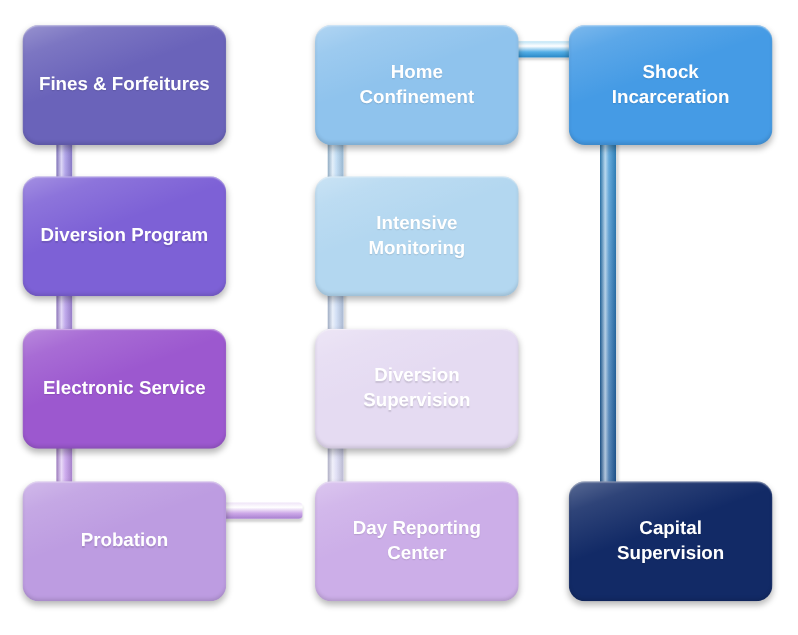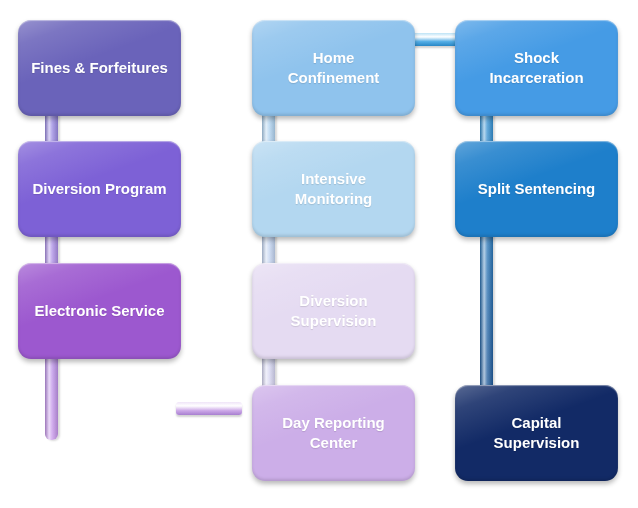--- a/index.html
+++ b/index.html
@@ -60,37 +60,37 @@
 
   <div class="box c1 r1" style="--c: #6A63BA;">
     <span class="box-label">Fines &amp; Forfeitures</span>
   </div>
   <div class="box c1 r2" style="--c: #7D61D6;">
     <span class="box-label">Diversion Program</span>
   </div>
   <div class="box c1 r3" style="--c: #9C58CF;">
     <span class="box-label">Electronic Service</span>
   </div>
+  <div class="box c1 r4" style="--c: #BD9CE1;">
+    <span class="box-label">Probation</span>
+  </div>
 
   <div class="box c2 r1" style="--c: #8FC3ED;">
     <span class="box-label">Home Confinement</span>
   </div>
   <div class="box c2 r2" style="--c: #B3D7F0;">
     <span class="box-label">Intensive Monitoring</span>
   </div>
   <div class="box c2 r3" style="--c: #E5DBF2;">
     <span class="box-label">Diversion Supervision</span>
   </div>
   <div class="box c2 r4" style="--c: #CCAEE8;">
     <span class="box-label">Day Reporting Center</span>
   </div>
 
   <div class="box c3 r1" style="--c: #459BE5;">
     <span class="box-label">Shock Incarceration</span>
   </div>
-  <div class="box c3 r2" style="--c: #1E7FCB;">
-    <span class="box-label">Split Sentencing</span>
-  </div>
   <div class="box c3 r4" style="--c: #122A66;">
     <span class="box-label">Capital Supervision</span>
   </div>
 
 </div>
 
 </body></html>

